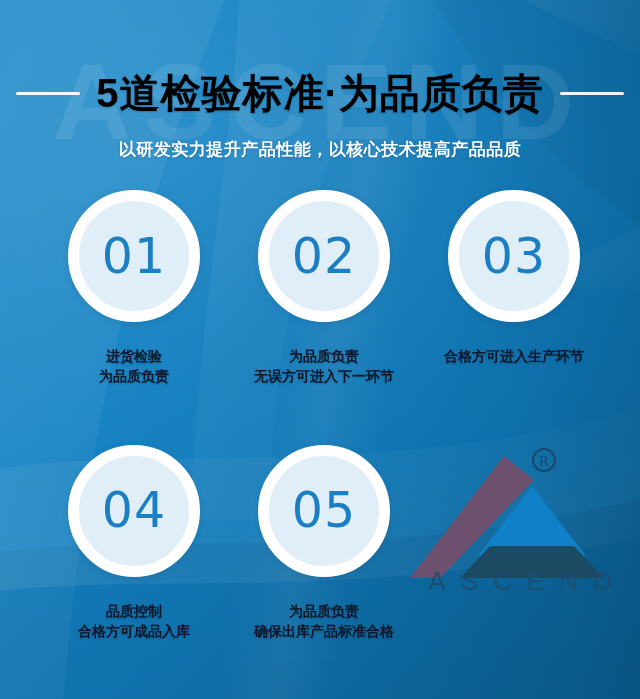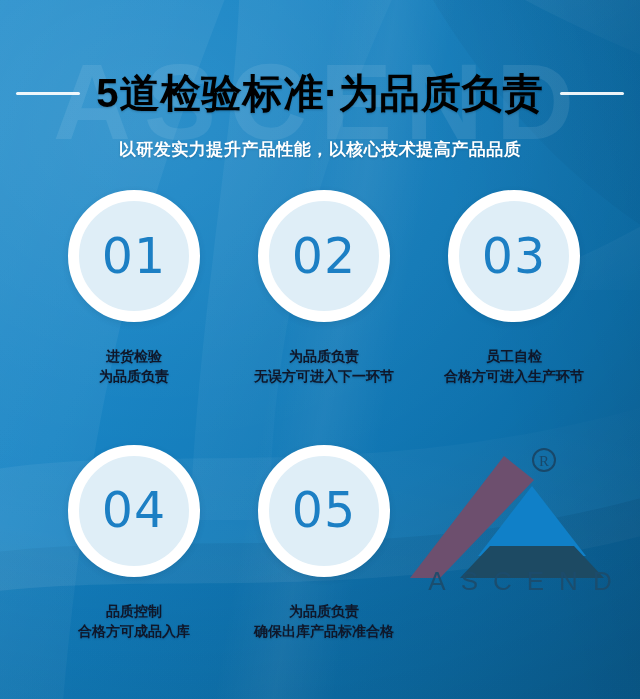--- a/index.html
+++ b/index.html
@@ -242,21 +242,20 @@
           <div class="lab-1">为品质负责</div>
           <div class="lab-2">无误方可进入下一环节</div>
         </div>
       </div>
 
       <div class="step">
         <div class="circle">
           <span class="num">03</span>
         </div>
         <div class="labels">
-          <div class="lab-1">员工自检</div>
           <div class="lab-2">合格方可进入生产环节</div>
         </div>
       </div>
 
     </div>
 
     <div class="row row2">
 
       <div class="step">
         <div class="circle">

